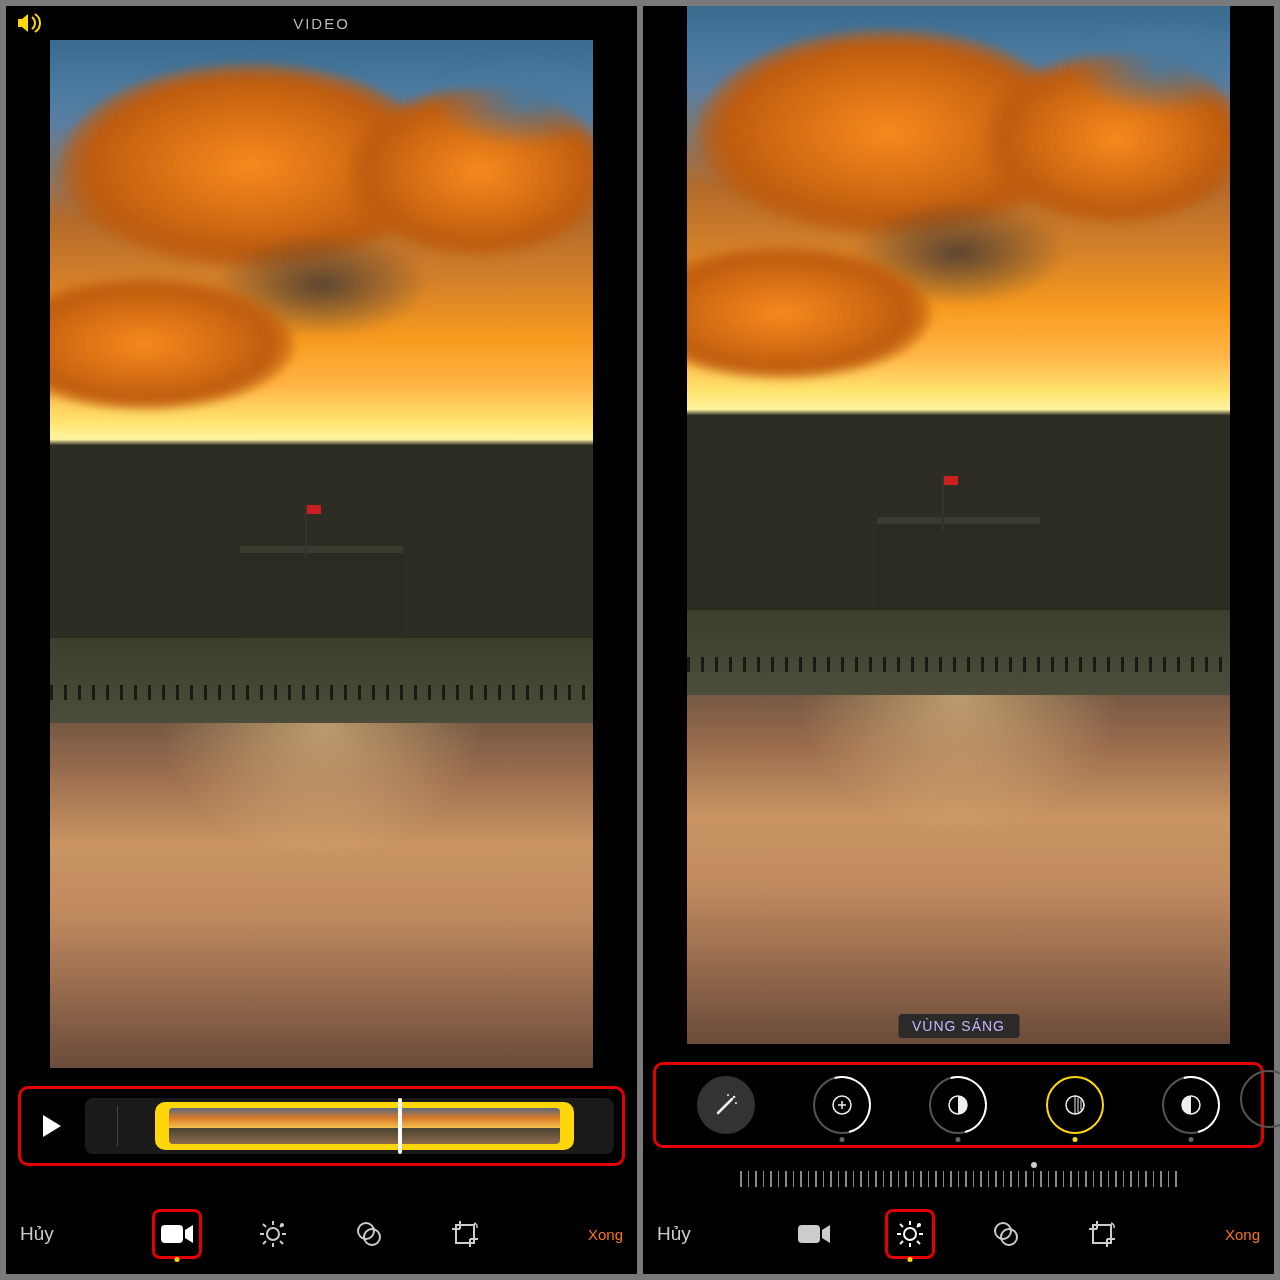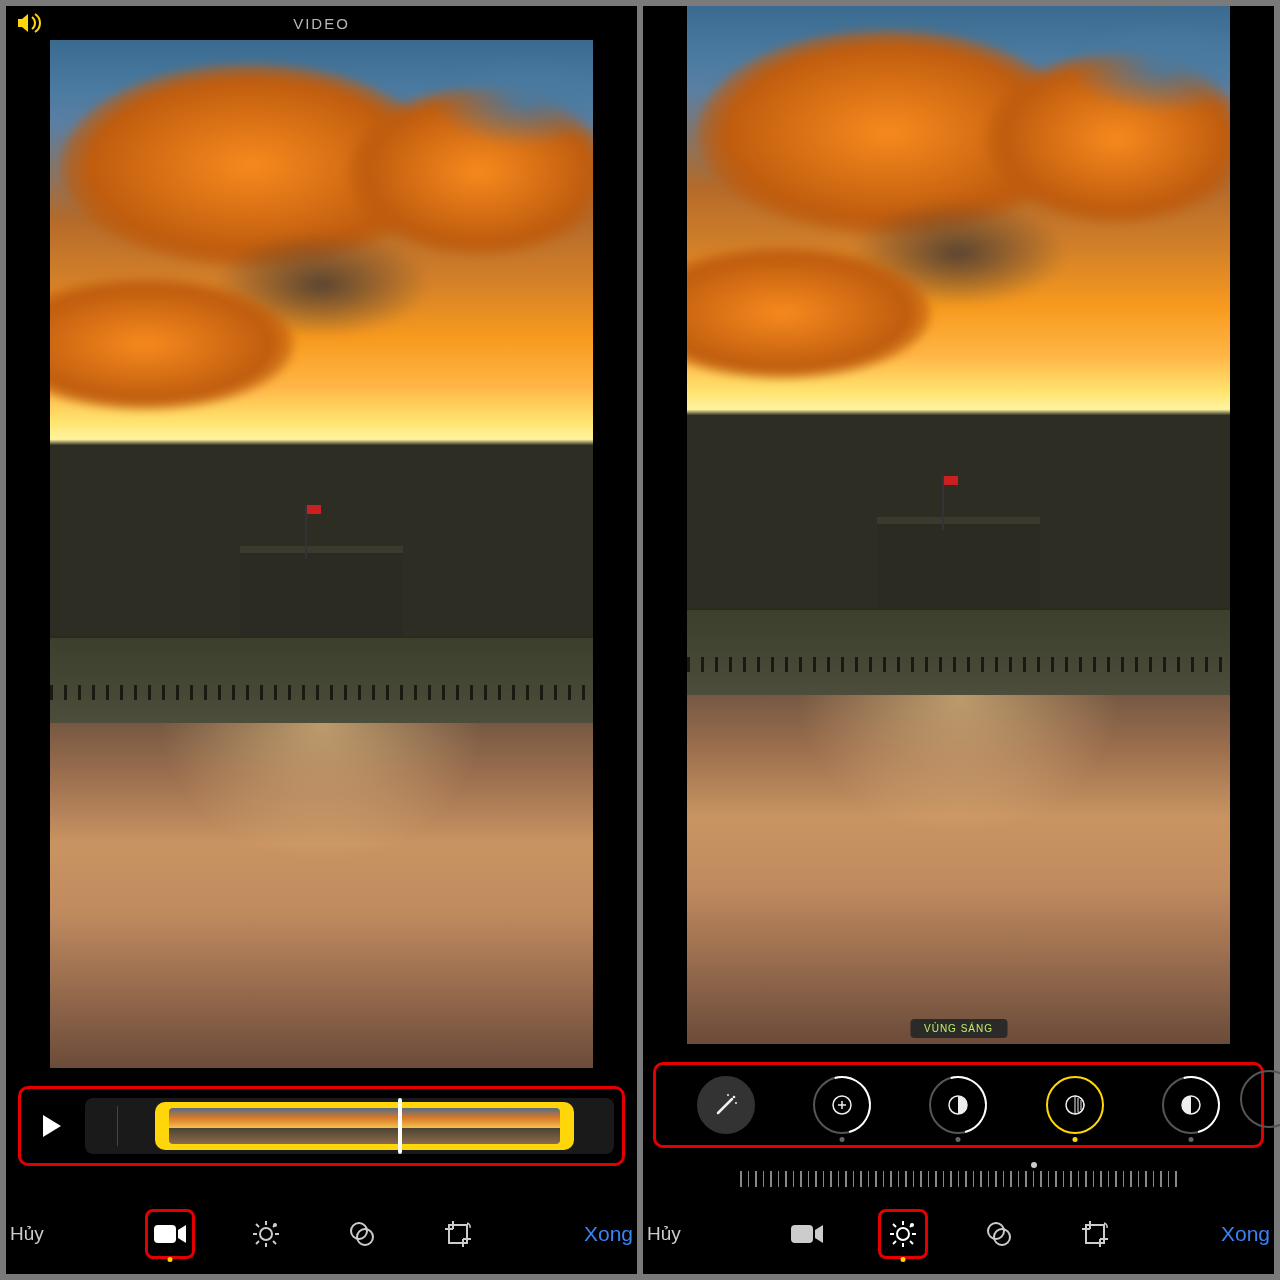--- a/index.html
+++ b/index.html
@@ -82,21 +82,21 @@
   .road {
     flex:1;
     background: linear-gradient(to bottom, #765842 0%, #9b6e4e 15%, #c99462 35%, #c08a5f 55%, #6b4b3a 100%);
     position:relative;
   }
   .road .shine { position:absolute; left:20%; right:20%; top:0; height:40%; background: radial-gradient(ellipse at 50% 0%, rgba(255,220,150,0.5), transparent 70%); }
 
   .adjust-label {
     position:absolute; bottom:6px; left:50%; transform:translateX(-50%);
     background: rgba(40,40,40,0.95);
-    color:#bef264; font-size:10px; letter-spacing:1px;
+    color:#c4b5fd; font-size:14px; letter-spacing:1px;
     padding:4px 14px; border-radius:4px;
   }
 
   .red-outline {
     border: 3px solid #e40000;
     border-radius: 10px;
     position: relative;
   }
 
   
@@ -171,24 +171,24 @@
     position:relative;
   }
   .tick { width:1.5px; height:16px; background:#888; }
   .ruler .center-dot { position:absolute; top:-2px; left:62%; width:6px; height:6px; border-radius:50%; background:#ccc; }
 
   
   .spacer { flex:0 0 20px; }
   .bottombar {
     height: 80px;
     display:flex; align-items:center;
-    padding: 0 4px;
+    padding: 0 14px;
   }
   .cancel { color:#ccc; font-size:19px; }
-  .done { color:#3b82f6; font-size:21px; margin-left:auto; }
+  .done { color:#f97316; font-size:15px; margin-left:auto; }
   .tool-group { flex:1; display:flex; align-items:center; justify-content:center; gap:46px; }
   .tool { width:50px; height:50px; display:flex; align-items:center; justify-content:center; color:#ccc; position:relative; }
   .tool .dot { position:absolute; bottom:-6px; left:50%; transform:translateX(-50%); width:5px; height:5px; border-radius:50%; background:#ffd60a; }
   .tool.active { color:#fff; }
   .red-box { border:3px solid #e40000; border-radius:8px; }
 
   svg { display:block; }
 </style>
 </head>
 <body>

